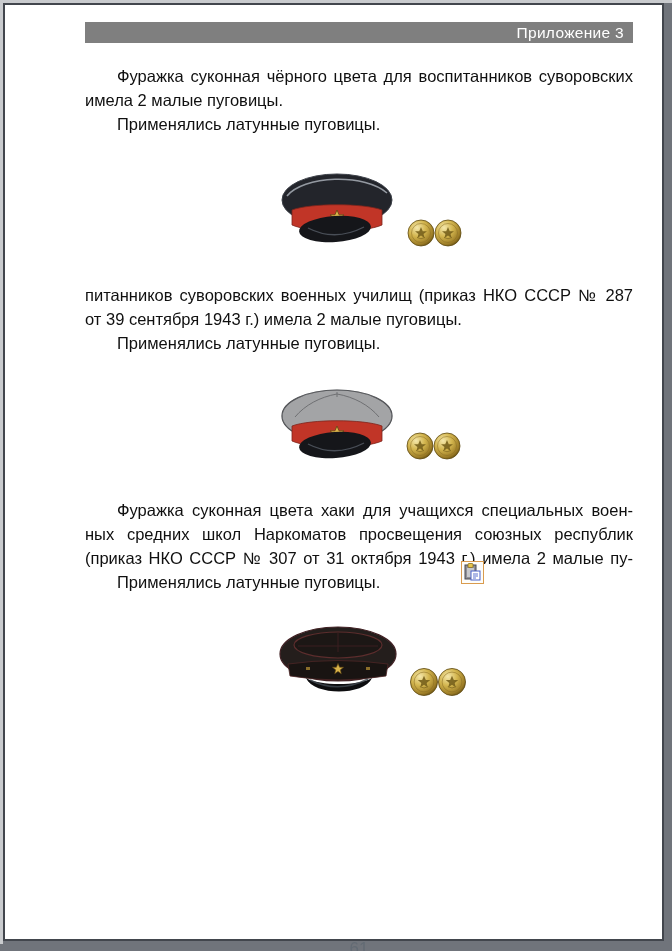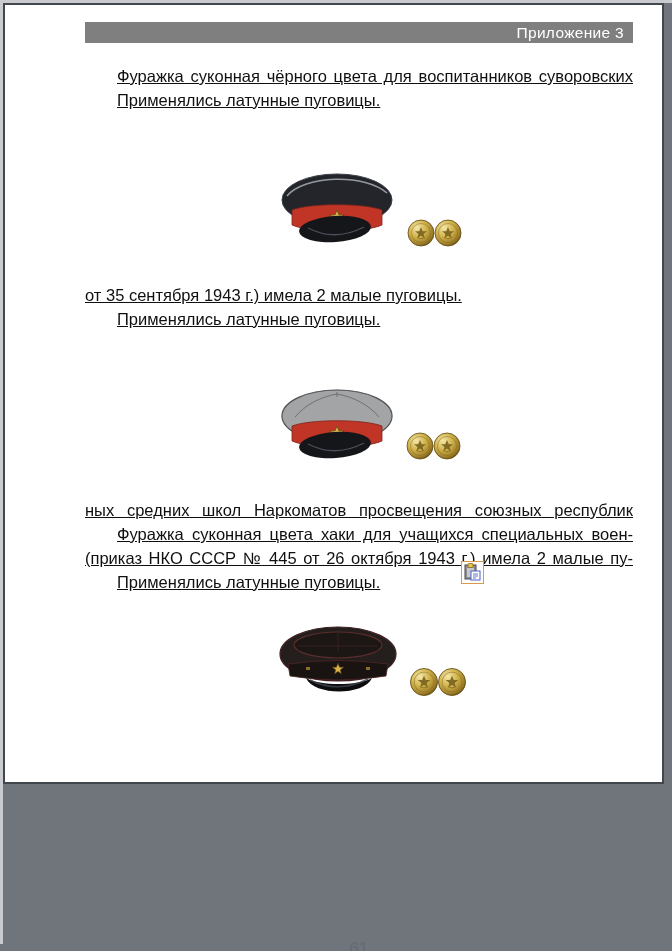--- a/index.html
+++ b/index.html
@@ -1,27 +1,27 @@
 <!DOCTYPE html>
 <html><head>
 <meta charset="utf-8">
 <style>
   html,body{margin:0;padding:0;}
   body{font-family:"Liberation Sans","DejaVu Sans",sans-serif;background:#9aa0a6;}
   .viewport{position:relative;width:672px;height:951px;background:#70747b;overflow:hidden;}
   .frame-light-top{position:absolute;left:0;top:0;width:672px;height:3px;background:#c9cbce;}
   .frame-light-left{position:absolute;left:0;top:0;width:3px;height:944px;background:#c9cbce;}
-  .page{position:absolute;left:3px;top:3px;width:661px;height:781px;background:#ffffff;
+  .page{position:absolute;left:3px;top:3px;width:661px;height:938px;background:#ffffff;
         border:2px solid #42464d;box-sizing:border-box;}
   
   .abs{position:absolute;}
   .header-bar{left:80px;top:17px;width:548px;height:21px;background:#7f7f7f;
               color:#ffffff;font-size:15.5px;line-height:21px;text-align:right;
               padding-right:9px;box-sizing:border-box;letter-spacing:.3px;}
-  .textcol{left:80px;width:548px;color:#101010;font-size:16.5px;line-height:24px;text-decoration:underline;}
+  .textcol{left:80px;width:548px;color:#101010;font-size:16.5px;line-height:24px;}
   .pline{height:24px;overflow:hidden;white-space:normal;}
   .jl{text-align:justify;text-align-last:justify;}
   .indent{padding-left:32px;box-sizing:border-box;}
   .figure{overflow:visible;}
   .paste-btn{left:456px;top:556px;width:23px;height:23px;background:#fdfdfb;
              border:1px solid #d99b4e;box-sizing:border-box;cursor:pointer;}
   .page-number{left:80px;top:898px;width:548px;text-align:center;color:#636b74;
                font-size:17px;line-height:22px;margin-top:35px;}
 </style>
 </head>
@@ -52,55 +52,57 @@
   <div class="frame-light-left"></div>
 
   <div class="page">
 
     <div class="abs header-bar">
       <span>Приложение 3</span>
     </div>
 
     <div class="abs textcol" style="top:59px;">
       <div class="pline jl indent">Фуражка суконная чёрного цвета для воспитанников суворовских</div>
+      <div class="pline">имела 2 малые пуговицы.</div>
       <div class="pline indent">Применялись латунные пуговицы.</div>
     </div>
 
     <svg class="abs figure" style="left:275px;top:167px;" width="200" height="85" viewBox="0 0 200 85">
       <ellipse cx="57" cy="28" rx="55" ry="26" fill="#23252b" stroke="#3c4048" stroke-width="1"></ellipse>
       <path d="M7,24 A55 26 0 0 1 107,21" fill="none" stroke="#a8aeb6" stroke-width="1.6" opacity="0.85"></path>
       <path d="M12,38 C30,31 84,31 102,38 L102,53 C84,61 30,61 12,53 Z" fill="#c13527" stroke="#7e241c" stroke-width="0.8"></path>
       <use href="#redstar" x="0" y="0" transform="translate(57,45)"></use>
       <ellipse cx="55" cy="57" rx="36" ry="13" fill="#15161a" transform="rotate(-4 55 57)"></ellipse>
       <path d="M28,56 Q55,70 84,55" fill="none" stroke="#565c66" stroke-width="1.4" opacity="0.8"></path>
       <use href="#brassbtn" transform="translate(141,61)"></use>
       <use href="#brassbtn" transform="translate(168,61)"></use>
     </svg>
 
     <div class="abs textcol" style="top:278px;">
-      <div class="pline">от 35 сентября 1943 г.) имела 2 малые пуговицы.</div>
+      <div class="pline jl">питанников суворовских военных училищ (приказ НКО СССР № 287</div>
+      <div class="pline">от 39 сентября 1943 г.) имела 2 малые пуговицы.</div>
       <div class="pline indent">Применялись латунные пуговицы.</div>
     </div>
 
     <svg class="abs figure" style="left:275px;top:383px;" width="200" height="85" viewBox="0 0 200 85">
       <ellipse cx="57" cy="28" rx="55" ry="26" fill="#a3a4a6" stroke="#46474b" stroke-width="1.2"></ellipse>
       <path d="M57,4 L57,9 M57,6 C40,9 25,17 15,29 M57,6 C74,9 89,17 99,29" fill="none" stroke="#6f7073" stroke-width="1"></path>
       <ellipse cx="57" cy="28" rx="55" ry="26" fill="none" stroke="#7c7d80" stroke-width="0.6" opacity="0.6"></ellipse>
       <path d="M12,38 C30,31 84,31 102,38 L102,53 C84,61 30,61 12,53 Z" fill="#c13527" stroke="#7e241c" stroke-width="0.8"></path>
       <use href="#redstar" transform="translate(57,45)"></use>
       <ellipse cx="55" cy="57" rx="36" ry="13" fill="#15161a" transform="rotate(-4 55 57)"></ellipse>
       <path d="M28,56 Q55,70 84,55" fill="none" stroke="#565c66" stroke-width="1.4" opacity="0.8"></path>
       <use href="#brassbtn" transform="translate(140,58)"></use>
       <use href="#brassbtn" transform="translate(167,58)"></use>
     </svg>
 
     <div class="abs textcol" style="top:493px;">
+      <div class="pline jl indent">Фуражка суконная цвета хаки для учащихся специальных воен-</div>
       <div class="pline jl">ных средних школ Наркоматов просвещения союзных республик</div>
-      <div class="pline jl indent">Фуражка суконная цвета хаки для учащихся специальных воен-</div>
-      <div class="pline jl">(приказ НКО СССР № 445 от 26 октября 1943 г.) имела 2 малые пу-</div>
+      <div class="pline jl">(приказ НКО СССР № 307 от 31 октября 1943 г.) имела 2 малые пу-</div>
       <div class="pline indent">Применялись латунные пуговицы.</div>
     </div>
 
     <div class="abs paste-btn">
       <svg width="21" height="21" viewBox="0 0 21 21">
         <rect x="3" y="3" width="11" height="14" fill="#8f9096" stroke="#4a4b50" stroke-width="1"></rect>
         <rect x="6" y="1.5" width="5" height="4" rx="1" fill="#e7c54b" stroke="#8a6d1f" stroke-width="0.8"></rect>
         <rect x="5" y="6" width="7" height="9" fill="#c7c8cc"></rect>
         <rect x="9" y="9" width="9" height="9" fill="#ffffff" stroke="#4a62c9" stroke-width="1"></rect>
         <path d="M11,12 H16 M11,14 H16 M11,16 H14" stroke="#4a62c9" stroke-width="0.9"></path>

